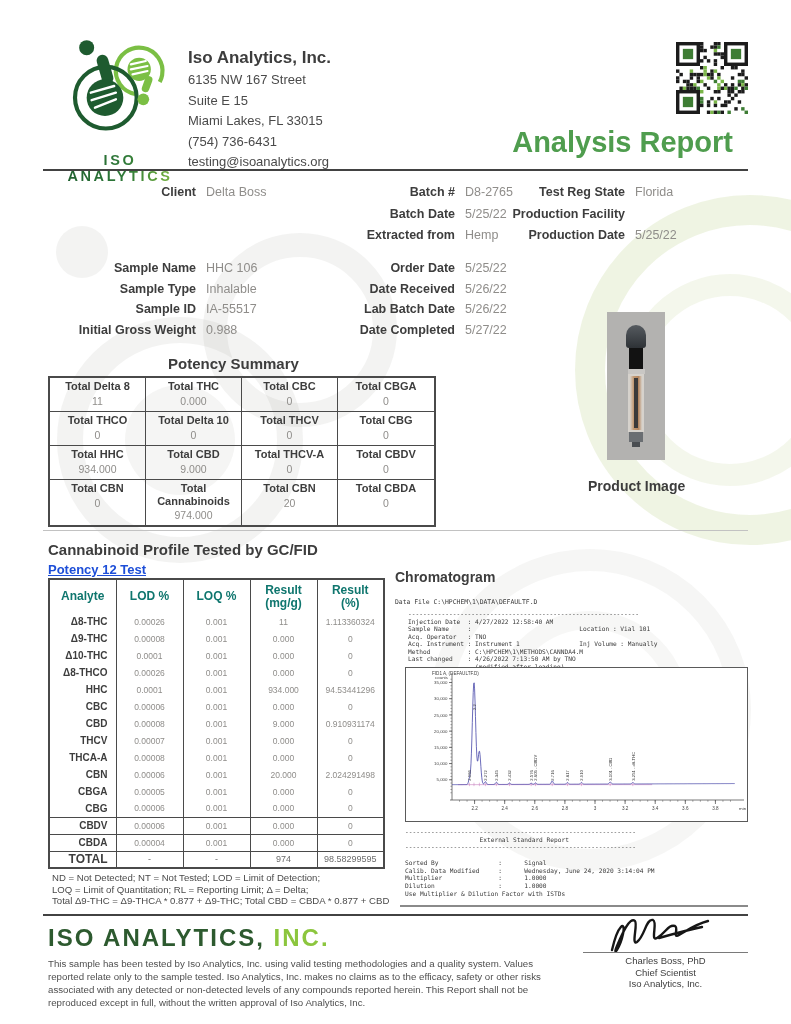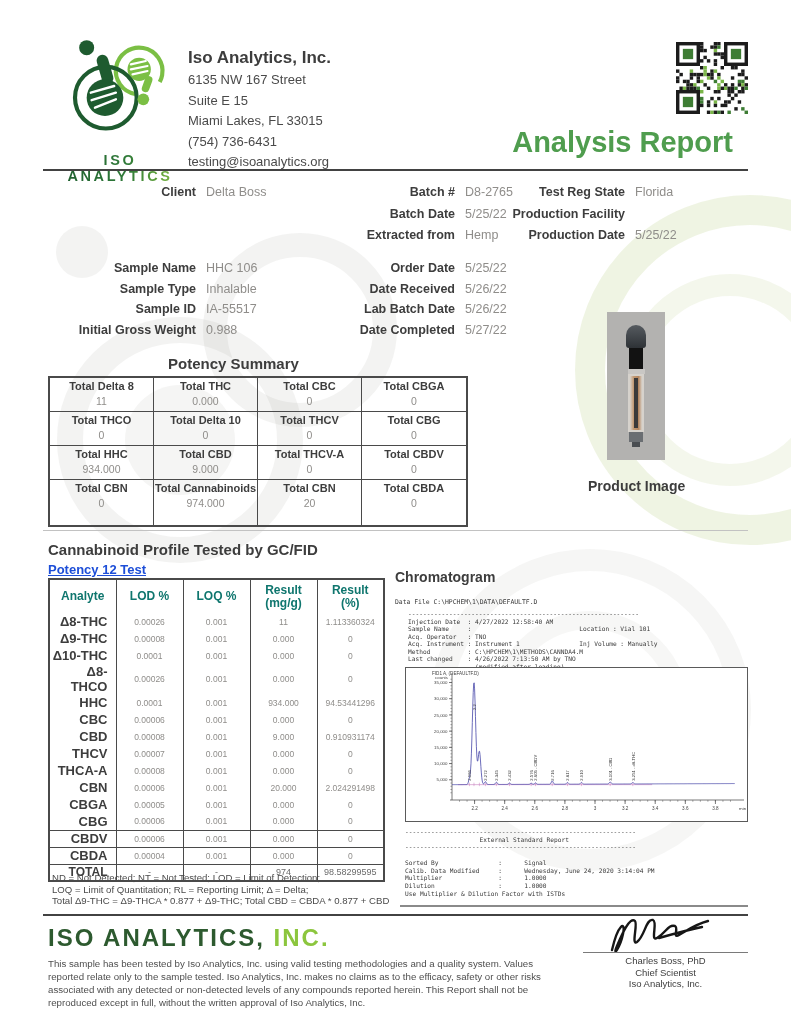--- a/index.html
+++ b/index.html
@@ -31,21 +31,21 @@
   #info-left-top .info-label, #info-left-bottom .info-label { width:148px; }
   #info-mid-top, #info-mid-bottom { left:300px; }
   #info-mid-top { top:186px; } #info-mid-bottom { top:262px; }
   #info-mid-top .info-label, #info-mid-bottom .info-label { width:155px; }
   #info-right { left:470px; top:186px; }
   #info-right .info-label { width:155px; }
   #info-mid-top .info-row, #info-right .info-row { margin-bottom:8px; }
 
   
   .potency-title { left:168px; top:355px; font-size:15px; font-weight:bold; color:#3d3d3d; }
-  .potency-grid { left:48px; top:376px; width:420px; border:2px solid #4a4a4a;
+  .potency-grid { left:48px; top:376px; width:388px; border:2px solid #4a4a4a;
     display:grid; grid-template-columns:repeat(4,1fr); grid-template-rows:34px 34px 34px 45px; }
   .ps-cell { border-right:1.5px solid #4a4a4a; border-bottom:1.5px solid #4a4a4a;
     text-align:center; padding-top:2px; overflow:hidden; }
   .ps-cell.last-col { border-right:none; } .ps-cell.last-row { border-bottom:none; }
   .ps-label { font-size:11px; font-weight:bold; color:#3d3d3d; line-height:12.5px; }
   .ps-value { font-size:10.5px; color:#8f8d8a; margin-top:2px; }
 
   
   .product-photo { left:607px; top:312px; width:58px; height:148px; background:#b3b2b0;
     display:flex; flex-direction:column; align-items:center; padding-top:13px; }
@@ -64,21 +64,21 @@
 
   
   .profile-title { left:48px; top:541px; font-size:15px; font-weight:bold; color:#3d3d3d; }
   .profile-subtitle { left:48px; top:562px; font-size:13px; font-weight:bold; color:#1d4ed8; text-decoration:underline; }
   .analyte-table { left:48px; top:578px; border-collapse:collapse; table-layout:fixed; width:337px; background:transparent; }
   .analyte-table, .analyte-table td, .analyte-table th { border:0 solid #4a4a4a; }
   .analyte-table { border:2px solid #4a4a4a; }
   .analyte-table th, .analyte-table td { border-left:1.5px solid #4a4a4a; border-right:1.5px solid #4a4a4a; }
   .analyte-table th { font-size:12px; font-weight:bold; color:#0f766e; height:34px; vertical-align:middle; white-space:pre-line; line-height:13px; }
   .analyte-table td { height:17px; text-align:center; font-size:8.5px; color:#8f8d8a; }
-  .analyte-table td.a-name { text-align:right; padding-right:8px; font-size:13px; font-weight:bold; color:#3d3d3d; }
+  .analyte-table td.a-name { text-align:right; padding-right:8px; font-size:10px; font-weight:bold; color:#3d3d3d; }
   .analyte-table tr.thick-top td { border-top:1.5px solid #4a4a4a; }
   .analyte-table tr.total-row td { font-size:9px; color:#6b6b6b; }
   .analyte-table tr.total-row td.a-name { font-size:12px; color:#3d3d3d; }
   .footnotes { left:52px; top:872px; font-size:9.6px; color:#4a4a4a; line-height:11.6px; }
 
   
   .chrom-title { left:395px; top:569px; font-size:14px; font-weight:bold; color:#3d3d3d; }
   .mono { font-family:"DejaVu Sans Mono", monospace; color:#3a3a3a; white-space:pre; }
   .chrom-datafile { left:395px; top:598px; font-size:6.4px; }
   .chrom-header { left:408px; top:610px; font-size:6.2px; line-height:7.5px; }

